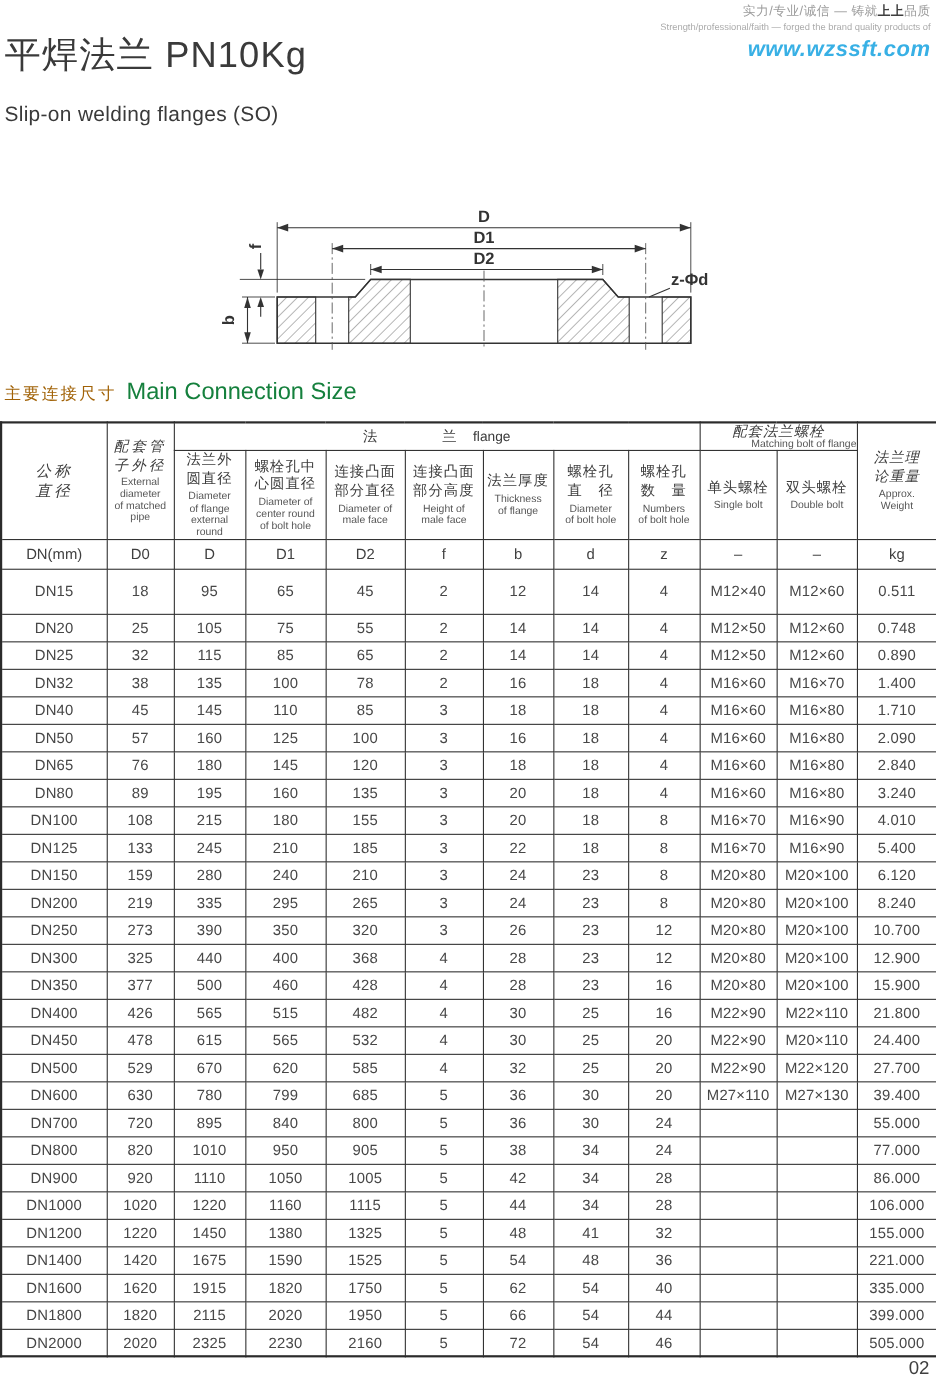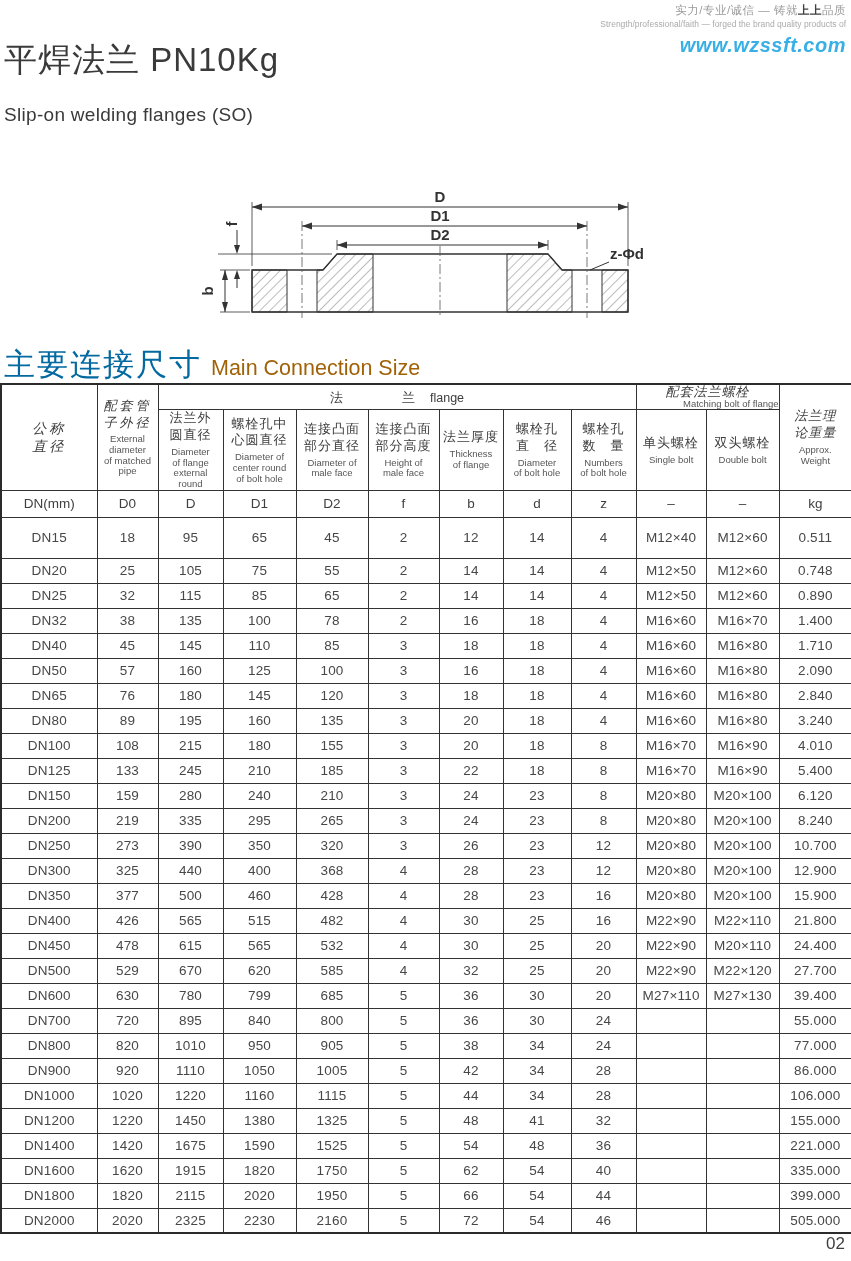--- a/index.html
+++ b/index.html
@@ -11,32 +11,32 @@
   }
 
   
   .brand { position:absolute; top:3px; right:5px; text-align:right; }
   .brand .slogan-cn { font-size:11.5px; color:#9b9b9b; letter-spacing:.5px; }
   .brand .slogan-cn b { color:#3f3f3f; font-weight:bold; }
   .brand .slogan-en { font-size:8.5px; color:#ababab; margin-top:1px; }
   .brand .site { font-size:20px; font-style:italic; color:#38b0e5; margin-top:5px; font-weight:bold; letter-spacing:.5px; }
 
   
-  .title-block { position:absolute; left:4px; top:38px; }
+  .title-block { position:absolute; left:4px; top:28px; }
   .title-cn { font-size:33px; font-weight:400; color:#3a3a3a; letter-spacing:1px; }
   .title-en { font-size:19px; font-weight:400; color:#3a3a3a; margin-top:21px; letter-spacing:.3px; }
 
   
   .drawing { position:absolute; left:180px; top:182px; width:500px; height:150px; }
   .dimtext { font-family:"Liberation Sans", sans-serif; font-size:15px; font-weight:bold; fill:#333; }
 
   
   .section-title { position:absolute; left:4px; top:344px; }
-  .section-title .cn { font-size:31px; font-weight:500; color:#0369a1; letter-spacing:2px; }
-  .section-title .en { font-size:21.5px; font-weight:400; color:#a16207; margin-left:9px; }
+  .section-title .cn { font-size:15px; font-weight:500; color:#a16207; letter-spacing:2px; }
+  .section-title .en { font-size:21.5px; font-weight:400; color:#15803d; margin-left:9px; }
 
   
   table.spec { position:absolute; left:0; top:383px; width:851px; border-collapse:collapse; table-layout:fixed; border:2px solid #2b2b2b; }
   table.spec th, table.spec td { border:1px solid #333; text-align:center; vertical-align:middle; padding:0; }
   th { font-weight:normal; }
   th .cn { display:block; white-space:pre-line; font-size:13px; line-height:1.3; color:#3c3c3c; letter-spacing:1px; }
   th .en { display:block; white-space:pre-line; font-size:9.5px; line-height:1.12; color:#565656; margin-top:3px; letter-spacing:0; }
   th .cn.sp2 { letter-spacing:3px; }
   th .cn.sp4 { font-size:14px; letter-spacing:3px; }
   tr.r1 { height:25px; }

